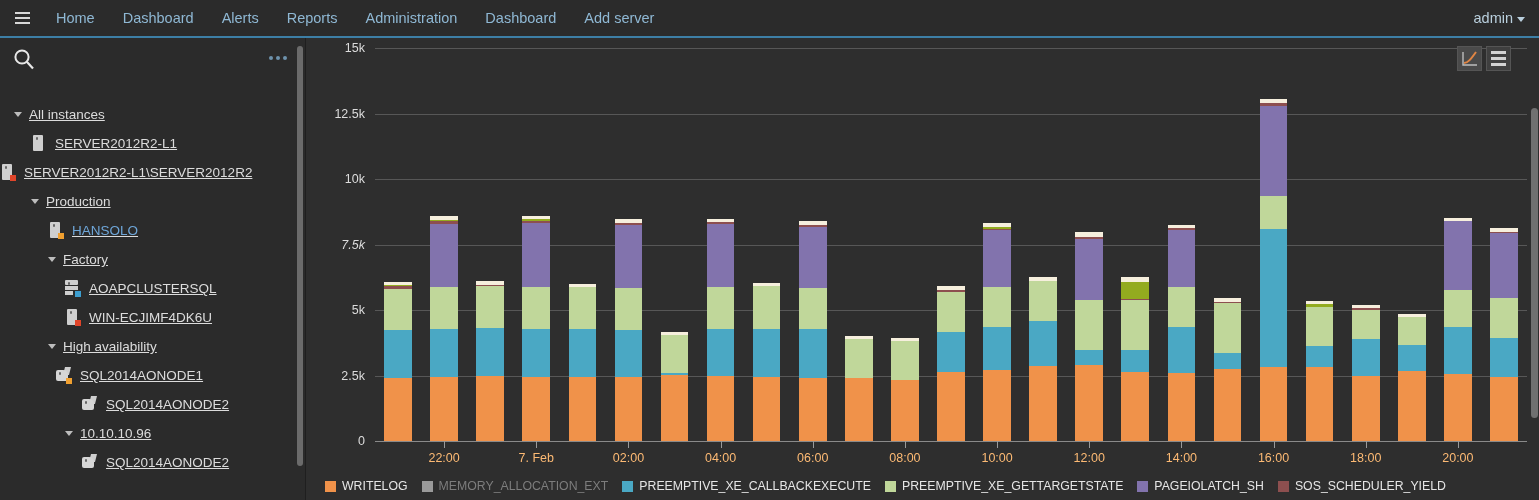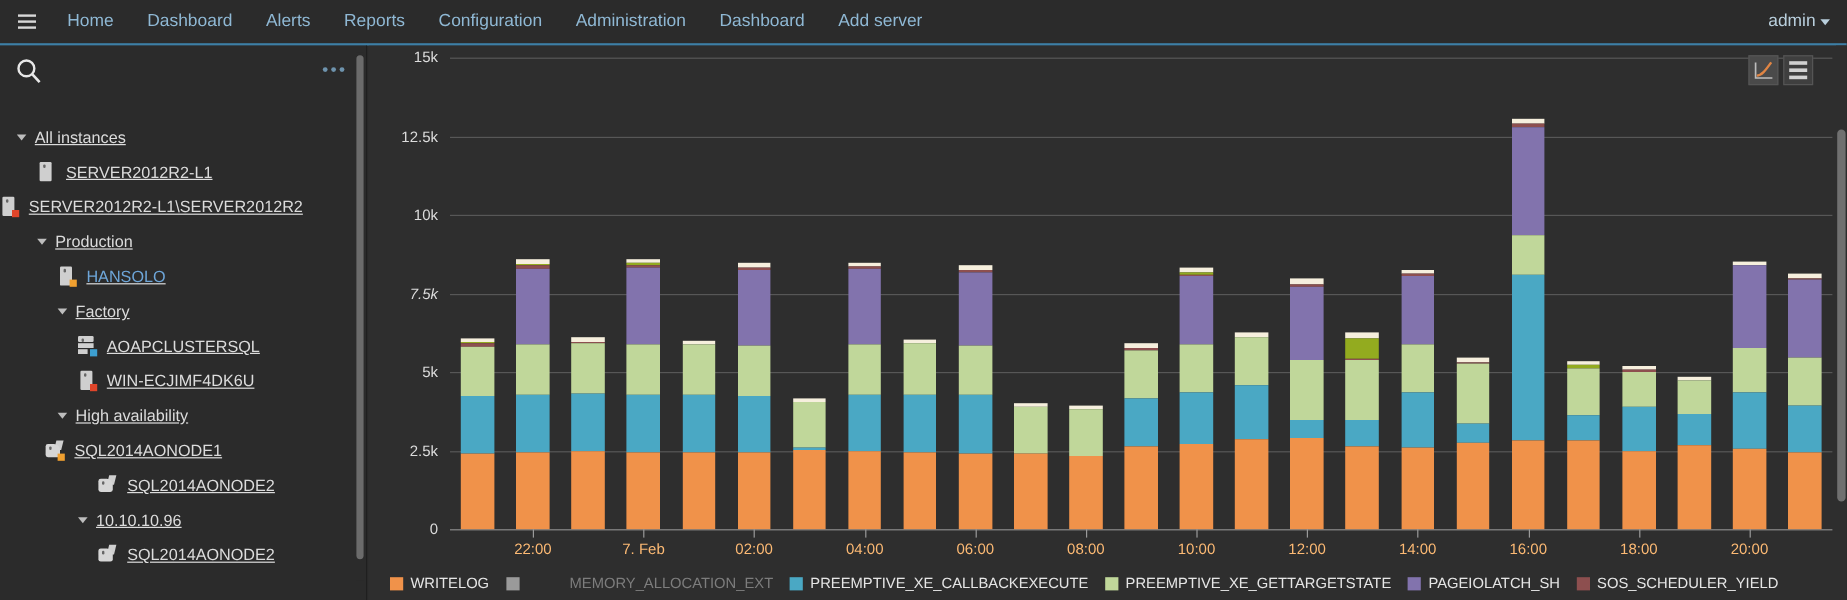--- a/index.html
+++ b/index.html
@@ -94,21 +94,21 @@
   .bar { position: absolute; bottom: 0; display: flex; flex-direction: column-reverse; }
   .seg { width: 100%; }
 
   
   .legend { position: absolute; left: 18px; top: 438px; width: 1200px;
             display: flex; flex-wrap: wrap; align-content: flex-start; }
   .lg { display: flex; align-items: center; margin: 0 14px 4px 0; cursor: pointer;
         height: 20px; }
   .sw { width: 11px; height: 11px; margin-right: 6px; flex: none; }
   .lgtxt { color: #e6e6e6; font-size: 12.3px; white-space: nowrap; }
-  .lg.off .lgtxt { color: #7d7d7d; margin-left: 36px; }
+  .lg.off .lgtxt { color: #7d7d7d; }
 
   
   .pgbar { position: absolute; right: 0; top: 38px; width: 9px; height: 462px; background: #2e2e2e; }
   .pgbar i { position: absolute; left: 1px; top: 70px; width: 7px; height: 310px;
              background: #707070; border-radius: 4px; display: block; }
 </style>
 </head>
 <body>
 
 <div id="app">
@@ -117,21 +117,20 @@
     <div class="burger">
       <i></i>
         <i></i>
         <i></i>
     </div>
     <div id="nav-items" style="display:flex;align-items:center;">
         <div class="navlink">Home</div>
         <div class="navlink">Dashboard</div>
         <div class="navlink">Alerts</div>
         <div class="navlink">Reports</div>
-        <div class="navlink">Configuration</div>
         <div class="navlink">Administration</div>
         <div class="navlink">Dashboard</div>
         <div class="navlink">Add server</div>
       </div>
     <div class="admin">
       <span>admin</span><span class="caret-d"></span>
     </div>
   </div>
 
   <div class="sidebar">
@@ -192,21 +191,21 @@
           <span class="ico ">
             <span class="box"></span>
             <span class="dot" style="background: rgb(224, 69, 42);"></span>
           </span>
           <span>WIN-ECJIMF4DK6U</span>
         </div>
         <div class="titem" style="padding-left: 48px;">
           <span class="tw"></span>
           <span>High availability</span>
         </div>
-        <div class="titem" style="padding-left: 38px;">
+        <div class="titem" style="padding-left: 56px;">
           <span class="ico node">
             <span class="fin"></span>
             <span class="box"></span>
             <span class="dot" style="background: rgb(240, 160, 48);"></span>
           </span>
           <span>SQL2014AONODE1</span>
         </div>
         <div class="titem" style="padding-left: 82px;">
           <span class="ico node">
             <span class="fin"></span>

